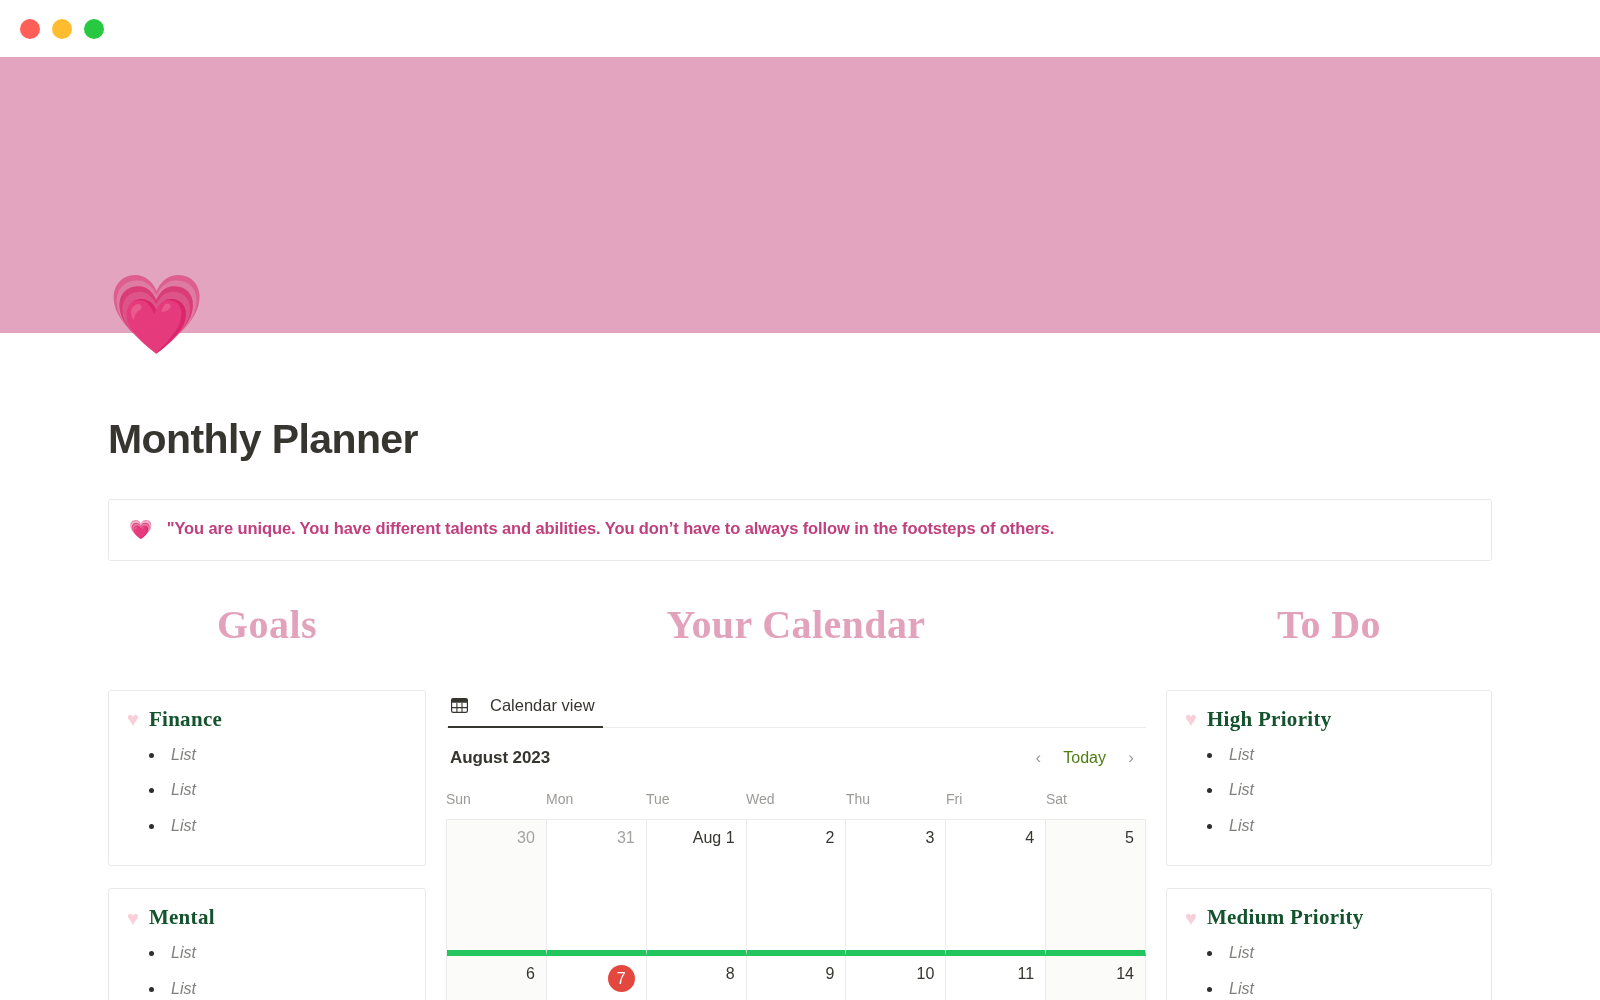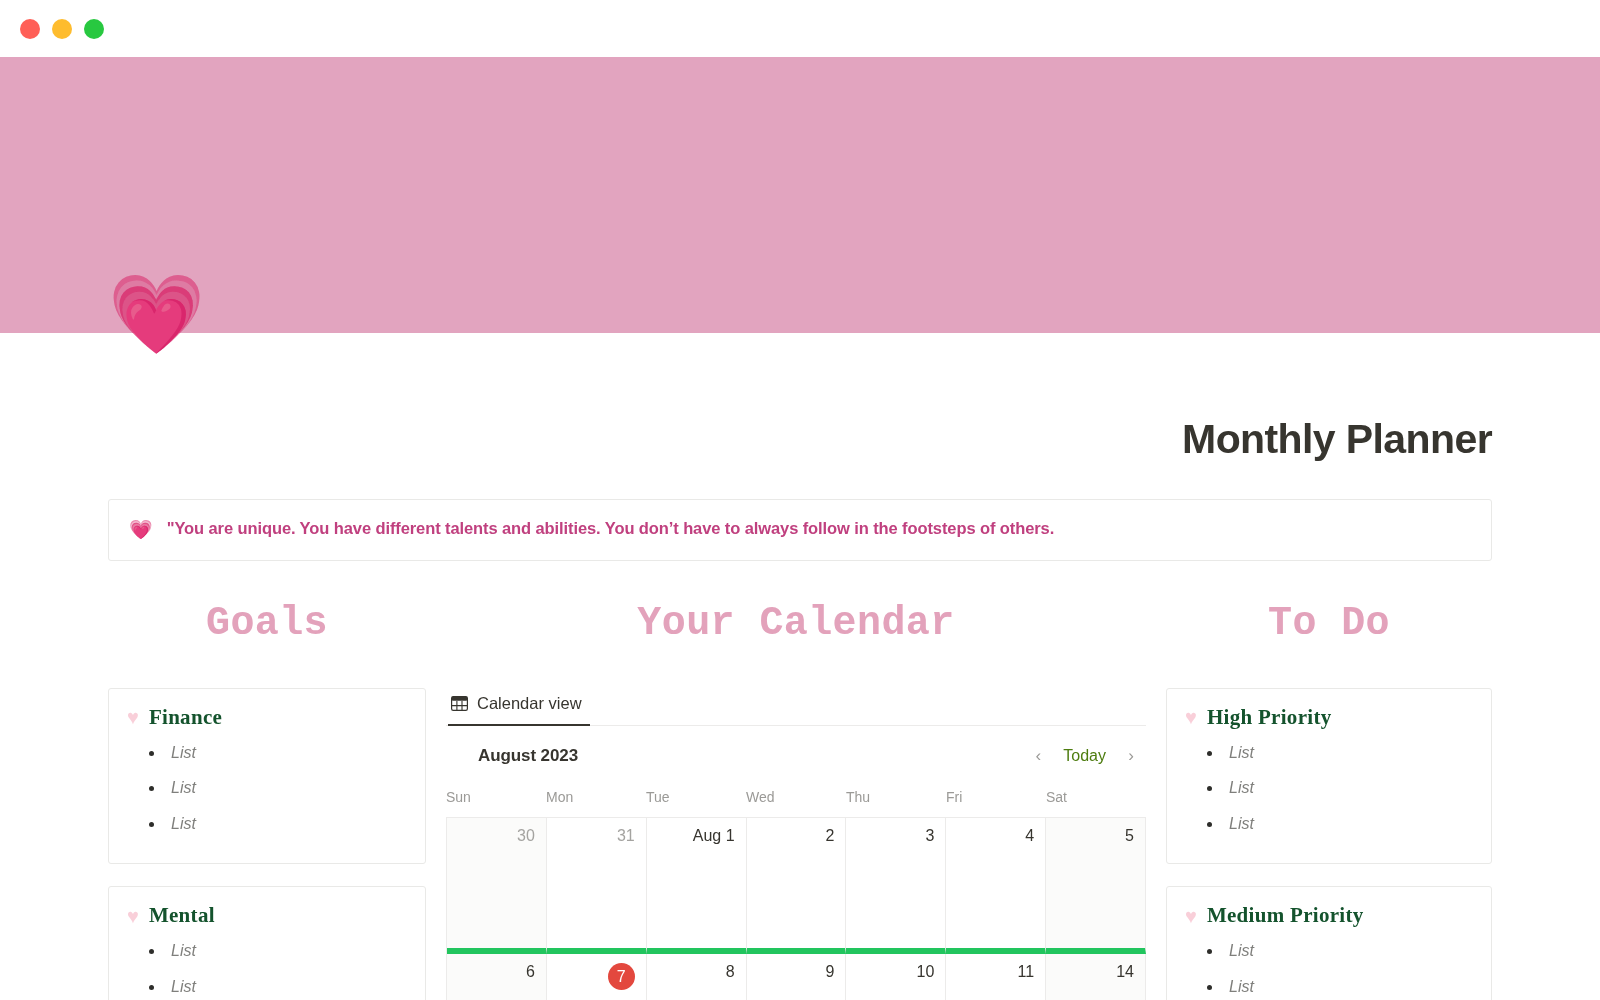--- a/index.html
+++ b/index.html
@@ -55,21 +55,20 @@
     padding: 0 108px;
     position: relative;
   }
 
   .page-title {
     font-size: 41px;
     font-weight: bold;
     color: #37352f;
     letter-spacing: -0.6px;
     padding-top: 83px;
-    text-align: right;
   }
 
   
   .callout {
     margin-top: 36px;
     border: 1px solid #e9e9e7;
     border-radius: 3px;
     padding: 17px 20px;
     display: flex;
     align-items: flex-start;
@@ -89,21 +88,21 @@
   .columns {
     display: flex;
     margin-top: 40px;
     gap: 0;
   }
   .col-goals    { width: 318px; flex: none; }
   .col-calendar { width: 740px; flex: none; padding: 0 20px; }
   .col-todo     { width: 326px; flex: none; }
 
   .section-heading {
-    font-family: Liberation Mono, monospace;
+    font-family: Liberation Serif, serif;
     color: #e3a2bb;
     font-size: 40px;
     font-weight: bold;
     text-align: center;
     letter-spacing: 0.4px;
     margin-bottom: 42px;
   }
 
   
   .card {
@@ -156,21 +155,21 @@
 
   
   .cal-tabbar {
     border-bottom: 1px solid #ecebea;
     display: flex;
     padding-left: 2px;
   }
   .cal-tab {
     display: flex;
     align-items: center;
-    gap: 9px;
+    gap: 22px;
     padding: 6px 8px 11px 3px;
     border-bottom: 2px solid #37352f;
     margin-bottom: -1px;
     color: #37352f;
     font-size: 16.5px;
     font-weight: 500;
     cursor: pointer;
   }
   .cal-icon-svg { display: block; }
 
@@ -178,21 +177,20 @@
     display: flex;
     align-items: center;
     justify-content: space-between;
     padding: 17px 2px 14px 4px;
   }
   .cal-month {
     font-size: 17px;
     font-weight: bold;
     color: #37352f;
     letter-spacing: -0.1px;
-    margin-left: 28px;
   }
   .cal-nav {
     display: flex;
     align-items: center;
     gap: 3px;
   }
   .nav-btn {
     width: 26px; height: 26px;
     display: flex; align-items: center; justify-content: center;
     color: #9b9a97;

